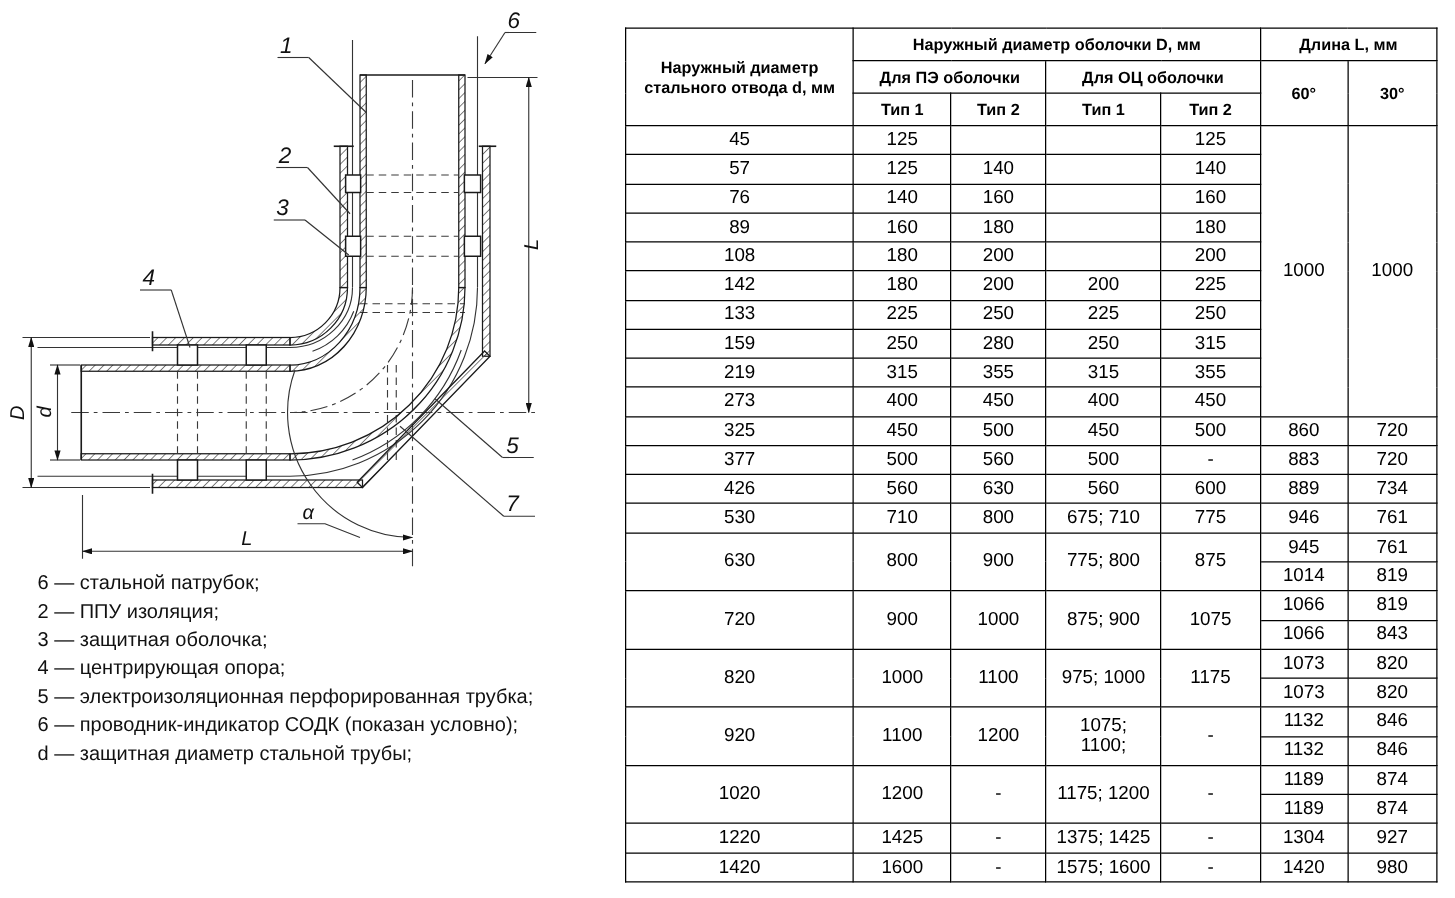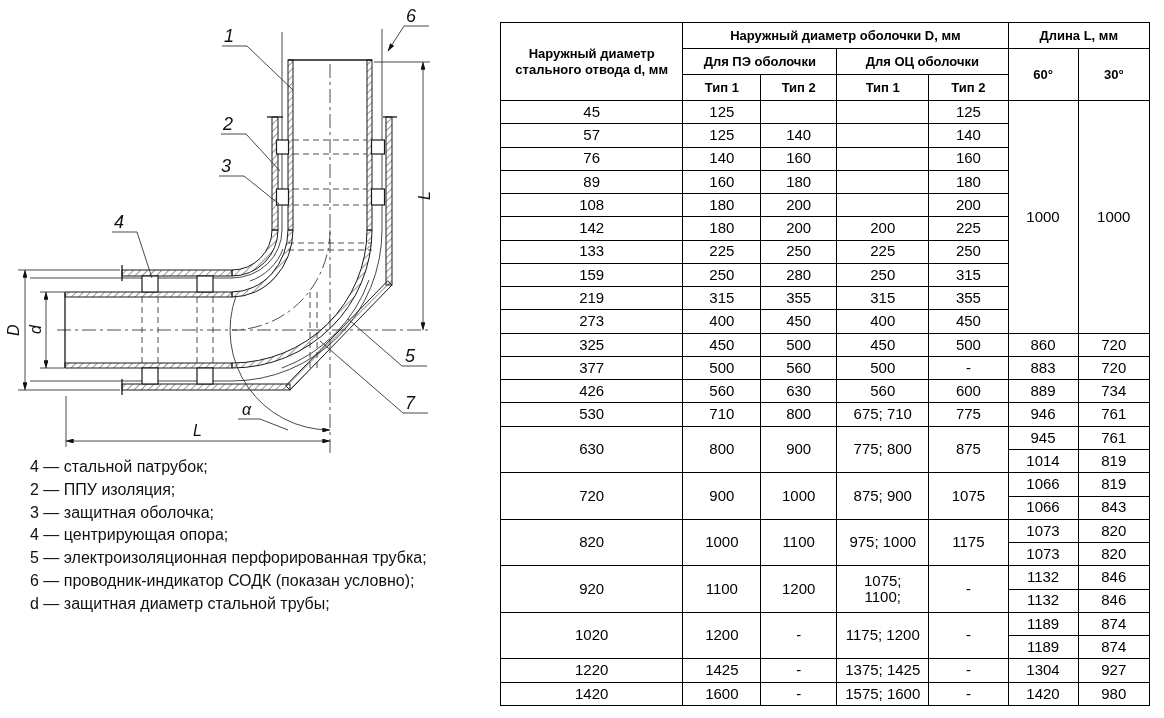--- a/index.html
+++ b/index.html
@@ -143,21 +143,21 @@
     <line class="tl" x1="404" y1="26" x2="429" y2="26"></line>
     <line class="tl" x1="404" y1="26" x2="388" y2="51" marker-end="url(#arr)"></line>
     <text class="callout" x="406" y="22">6</text>
 
     <line class="tl" x1="403" y1="413" x2="428" y2="413"></line>
     <line class="tl" x1="403" y1="413" x2="320" y2="341"></line>
     <text class="callout" x="405" y="409">7</text>
   </svg>
 
   <div id="legend">
-      <div>4 — стальной патрубок;</div>
+      <div>6 — стальной патрубок;</div>
       <div>2 — ППУ изоляция;</div>
       <div>3 — защитная оболочка;</div>
       <div>4 — центрирующая опора;</div>
       <div>5 — электроизоляционная перфорированная трубка;</div>
       <div>6 — проводник-индикатор СОДК (показан условно);</div>
       <div>d — защитная диаметр стальной трубы;</div>
     </div>
 
   <div id="table-wrap">
     <table>

